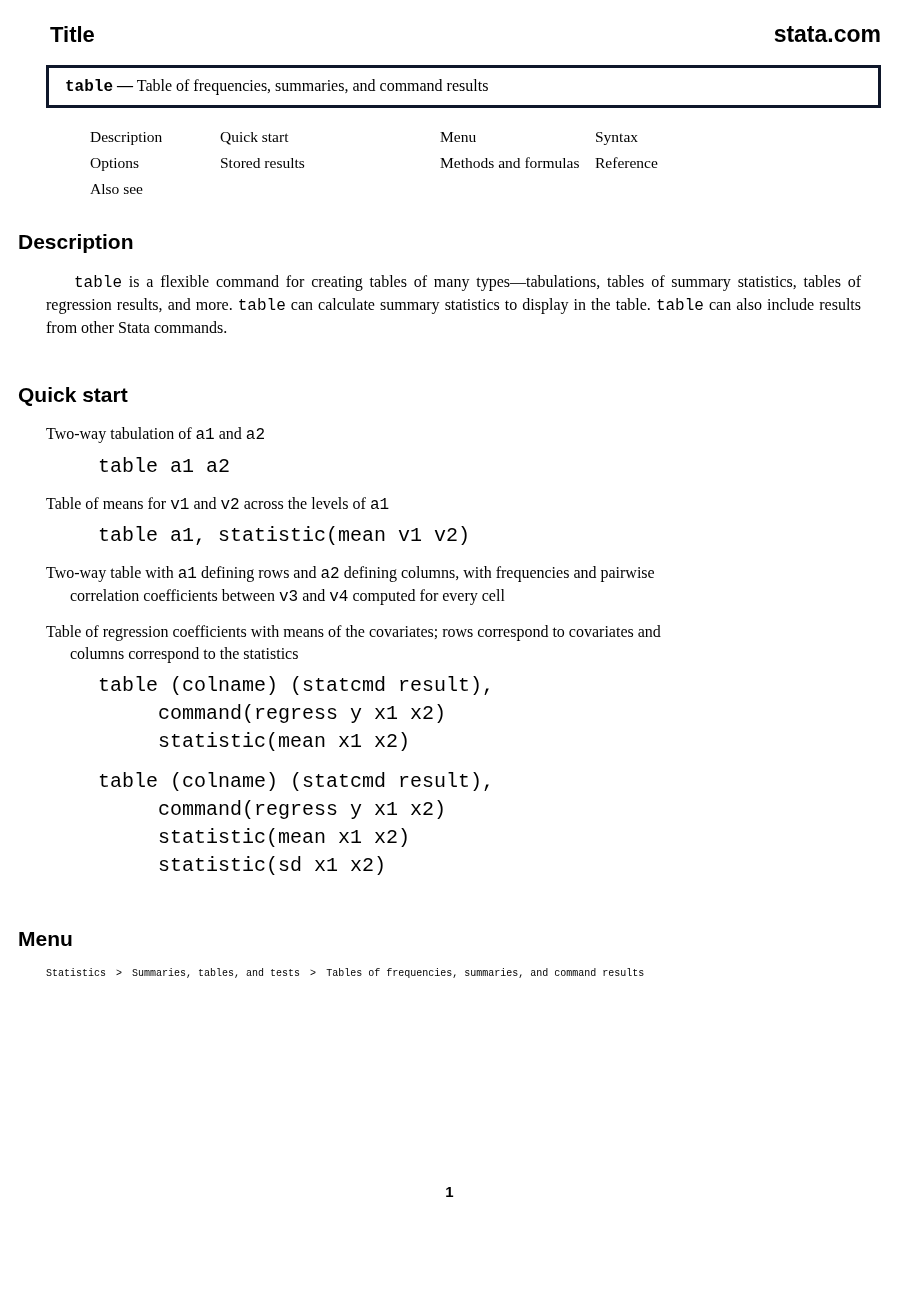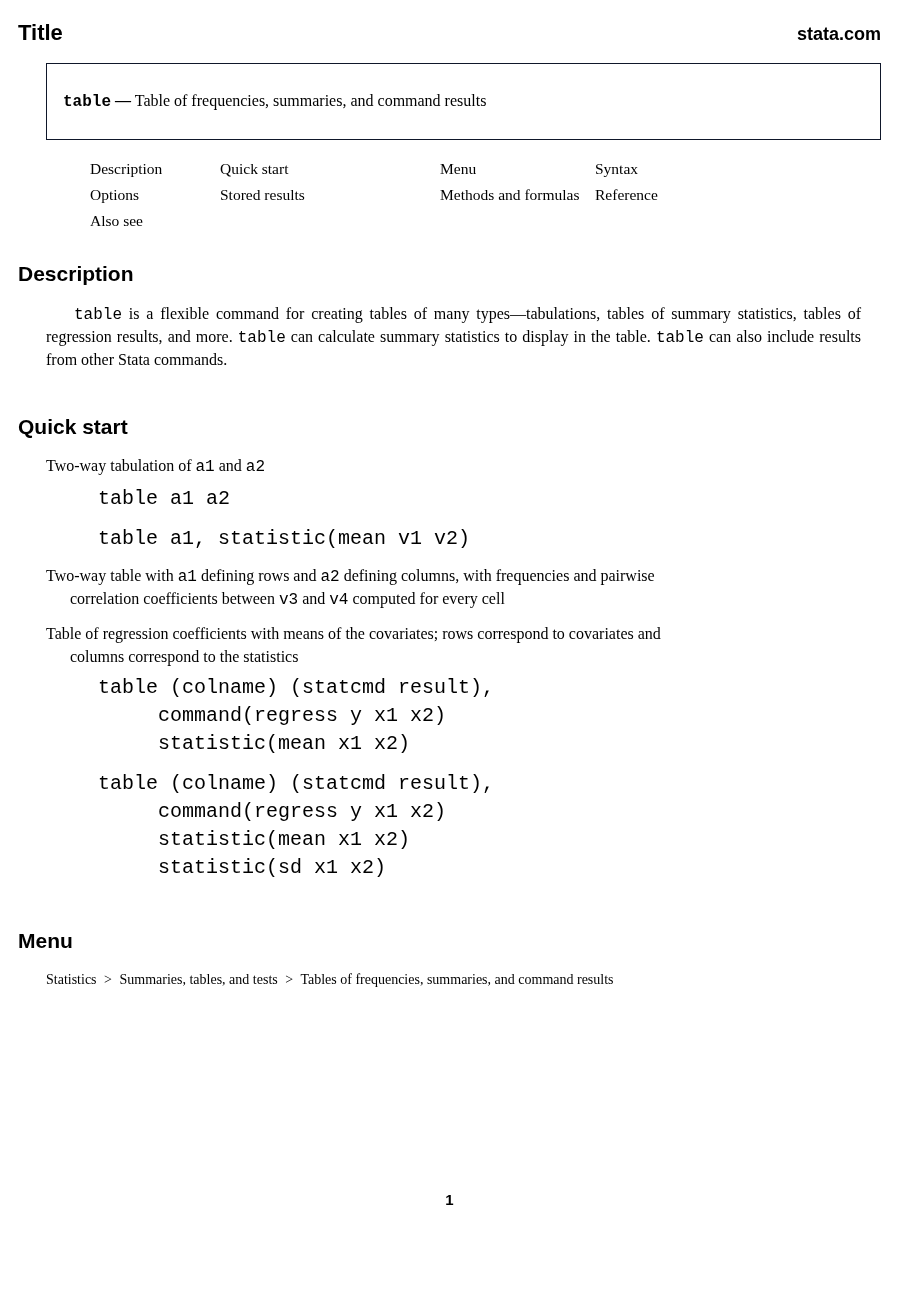--- a/index.html
+++ b/index.html
@@ -15,30 +15,31 @@
   .header-row {
     display: flex;
     justify-content: space-between;
     align-items: baseline;
     margin-bottom: 14px;
   }
   .header-left {
     font-family: Arial, Helvetica, sans-serif;
     font-weight: bold;
     font-size: 22px;
+    margin-left: 32px;
   }
   .header-right {
     font-family: Arial, Helvetica, sans-serif;
     font-weight: bold;
-    font-size: 18px;
+    font-size: 23px;
     text-align: center;
   }
   .title-box {
-    border: 1px solid #0f172a;
-    padding: 26px 16px;
+    border: 3px solid #0f172a;
+    padding: 7px 16px;
     margin: 0 0 18px 28px;
   }
   .title-box .cmd {
     font-family: 'Courier New', monospace;
     font-weight: bold;
   }
   .title-box .dash {
     font-weight: bold;
   }
   .nav-grid {
@@ -77,22 +78,22 @@
     text-indent: 0;
   }
   .qs-code {
     font-family: 'Courier New', monospace;
     margin: 6px 0 0 52px;
     white-space: pre;
     font-size: 20px;
   }
   .menu-path {
     margin: 0 0 0 28px;
-    font-family: Liberation Serif, serif;
-    font-size: 14px;
+    font-family: Liberation Mono, monospace;
+    font-size: 10px;
   }
   .menu-path .gt {
     padding: 0 4px;
   }
   .page-number {
     text-align: center;
     font-family: Arial, Helvetica, sans-serif;
     font-weight: bold;
     font-size: 15px;
     margin-top: 200px;
@@ -135,20 +136,23 @@
 <h2 class="section" style="margin-top:40px">Quick start</h2>
 
 <div class="qs-item">
   <div class="qs-text">
     <span>Two-way tabulation of </span><span class="tt">a1</span><span> and </span><span class="tt">a2</span>
   </div>
   <div class="qs-code">table a1 a2</div>
 </div>
 
 <div class="qs-item">
+  <div class="qs-text">
+    <span>Table of means for </span><span class="tt">v1</span><span> and </span><span class="tt">v2</span><span> across the levels of </span><span class="tt">a1</span>
+  </div>
   <div class="qs-code">table a1, statistic(mean v1 v2)</div>
 </div>
 
 <div class="qs-item">
   <div class="qs-text">
     <span>Two-way table with </span><span class="tt">a1</span><span> defining rows and </span><span class="tt">a2</span><span> defining columns, with frequencies and pairwise</span>
     <span class="cont"><span>correlation coefficients between </span><span class="tt">v3</span><span> and </span><span class="tt">v4</span><span> computed for every cell</span></span>
   </div>
 </div>
 

